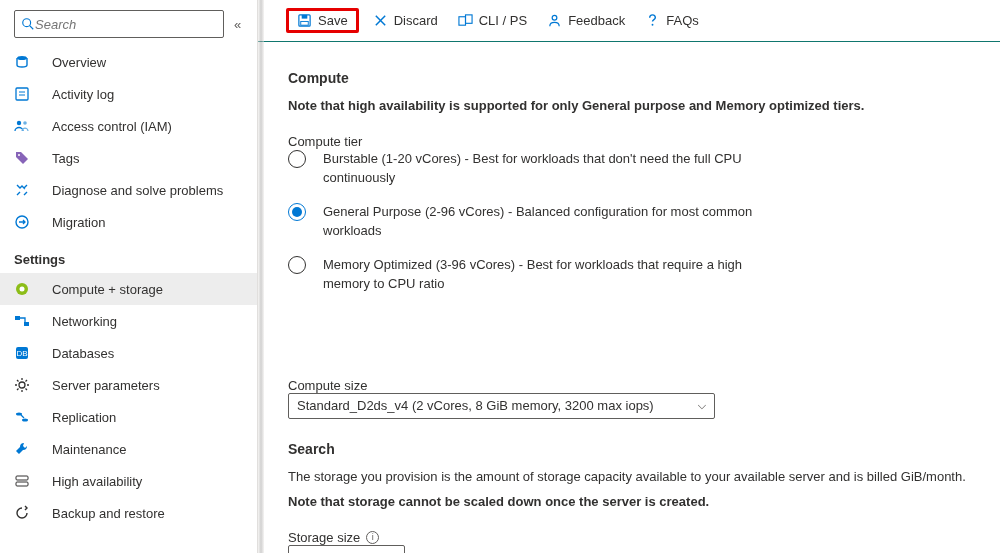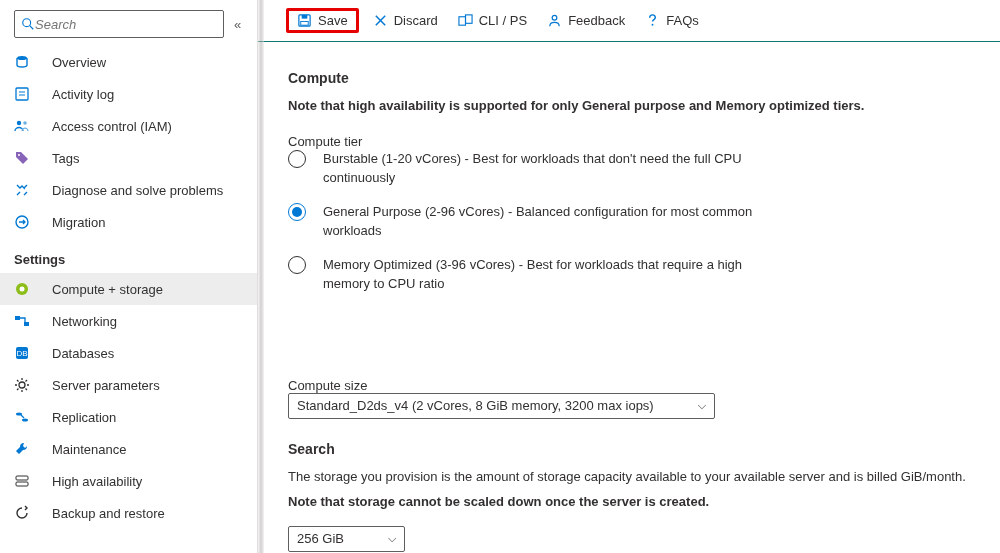--- a/index.html
+++ b/index.html
@@ -413,20 +413,24 @@
             <span class="chev">⌵</span>
           </div>
         </div>
       </div>
 
       <div class="section-title" style="margin-top:22px;">Search</div>
       <div class="section-text">The storage you provision is the amount of storage capacity available to your available server and is billed GiB/month.</div>
       <div class="section-text section-bold">Note that storage cannot be scaled down once the server is created.</div>
 
       <div class="field-row">
+        <div class="field-label">
+          <span>Storage size</span>
+          <span class="info-icon">i</span>
+        </div>
         <div class="field-ctrl">
           <div class="dropdown">
             <span>256 GiB</span>
             <span class="chev">⌵</span>
           </div>
         </div>
       </div>
 
       <div class="perf-row-highlight">
         <div class="field-row" style="margin:0;">

